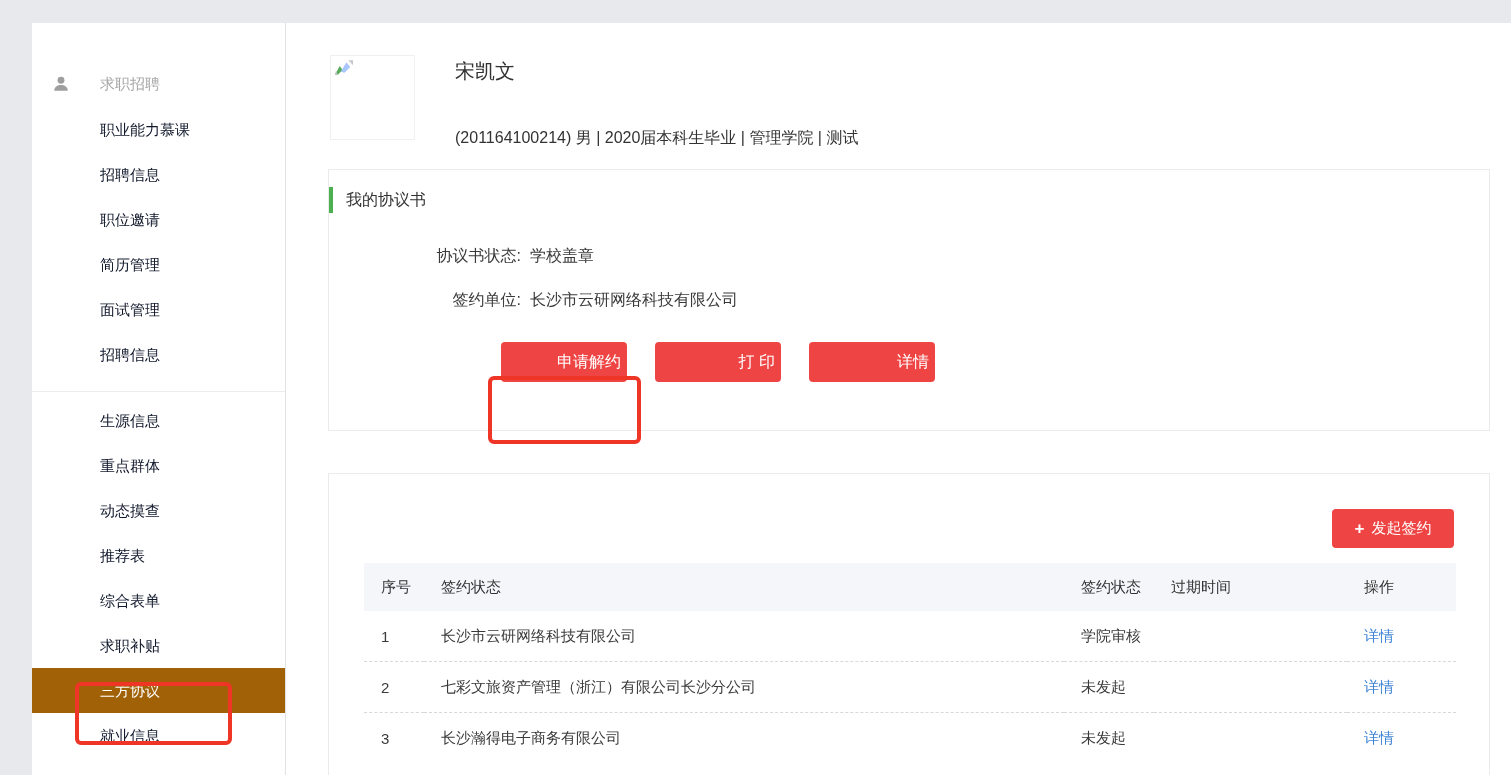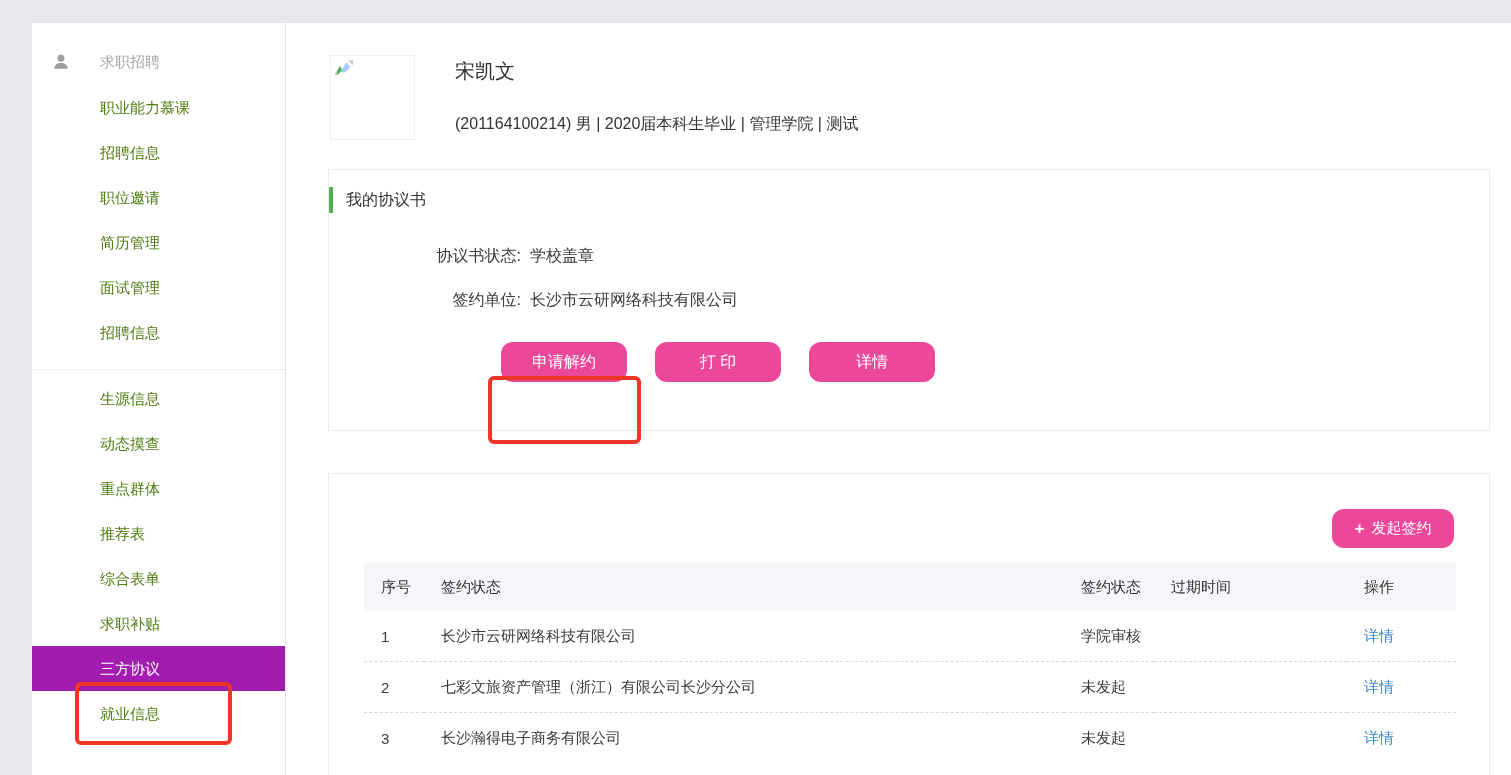--- a/index.html
+++ b/index.html
@@ -10,61 +10,61 @@
   }
   .screen { position:relative; width:1511px; height:775px; overflow:hidden; background:#fff; }
 
   .top-strip { position:absolute; top:0; left:0; width:100%; height:23px; background:#e7e9ec; }
   .left-strip { position:absolute; top:0; left:0; width:32px; height:100%; background:#e7e9ec; }
 
   
   .sidebar {
     position:absolute; left:32px; top:23px; bottom:0; width:254px;
     background:#fff; border-right:1px solid #e2e2e2;
-    box-sizing:border-box; padding-top:16px;
+    box-sizing:border-box; padding-top:38px;
   }
   .side-section-header { display:flex; align-items:center; height:46px; padding-left:20px; }
   .side-icon { width:18px; height:18px; margin-right:30px; display:inline-flex; align-items:center; }
   .side-header-label { color:#a6a6a6; font-size:15px; }
   .side-item {
     height:45px; line-height:45px; padding-left:68px;
-    font-size:15px; color:#4d7c0f; cursor:pointer; white-space:nowrap;
-  }
-  .side-item.active { background:#a21caf; color:#fff; }
+    font-size:15px; color:#0f172a; cursor:pointer; white-space:nowrap;
+  }
+  .side-item.active { background:#a16207; color:#fff; }
   .side-divider { border-top:1px solid #ececec; margin:14px 0 6px 0; }
 
   
   .main { position:absolute; left:291px; top:23px; right:0; bottom:0; background:#fff; }
 
   .avatar { position:absolute; left:39px; top:32px; width:85px; height:85px; border:1px solid #f0f0f0; box-sizing:border-box; }
   .avatar svg { position:absolute; left:3px; top:3px; }
 
   .student-name { position:absolute; left:164px; top:35px; margin:0; font-size:20px; font-weight:500; color:#333; }
-  .student-details { position:absolute; left:164px; top:91px; font-size:16px; color:#333; }
+  .student-details { position:absolute; left:164px; top:105px; font-size:16px; color:#333; }
 
   .card {
     position:absolute; left:37px; width:1162px;
     background:#fff; border:1px solid #ebebeb; box-sizing:border-box;
   }
   .card1 { top:146px; height:262px; }
   .card2 { top:450px; height:365px; }
 
   .card-title-row { position:relative; padding:20px 0 0 17px; height:20px; display:flex; align-items:center; }
   .accent-bar { position:absolute; left:0; top:17px; width:4px; height:26px; background:#4caf50; }
   .card-title { font-size:16px; color:#333; }
 
   .fields { margin-top:24px; }
   .field-row { display:flex; align-items:center; height:44px; }
   .field-label { width:192px; text-align:right; font-size:16px; color:#3a3a3a; }
   .field-value { margin-left:9px; font-size:16px; color:#3a3a3a; }
 
   .btn-row { margin:20px 0 0 172px; display:flex; gap:28px; }
   .green-btn {
-    background:#ec4899; color:#fff; border:none; border-radius:12px;
-    font-size:16px; height:40px; cursor:pointer; font-family:inherit;
+    background:#ef4444; color:#fff; border:none; border-radius:4px;
+    font-size:16px; height:40px; cursor:pointer; font-family:inherit;text-align:right;
   }
   .btn-row .green-btn { width:126px; }
 
   .annotation-box {
     position:absolute; border:4px solid #ee3526; border-radius:6px;
     box-sizing:border-box; pointer-events:none; background:transparent;
   }
   .button-annotation { left:159px; top:206px; width:153px; height:68px; }
   .sidebar-annotation { left:43px; top:659px; width:157px; height:63px; }
 
@@ -101,22 +101,22 @@
     <div class="side-item">职业能力慕课</div>
     <div class="side-item">招聘信息</div>
     <div class="side-item">职位邀请</div>
     <div class="side-item">简历管理</div>
     <div class="side-item">面试管理</div>
     <div class="side-item">招聘信息</div>
 
     <div class="side-divider"></div>
 
     <div class="side-item">生源信息</div>
+    <div class="side-item">重点群体</div>
     <div class="side-item">动态摸查</div>
-    <div class="side-item">重点群体</div>
     <div class="side-item">推荐表</div>
     <div class="side-item">综合表单</div>
     <div class="side-item">求职补贴</div>
     <div class="side-item active">三方协议</div>
     <div class="side-item">就业信息</div>
 
     <div class="annotation-box sidebar-annotation"></div>
   </aside>
 
   <main class="main">

